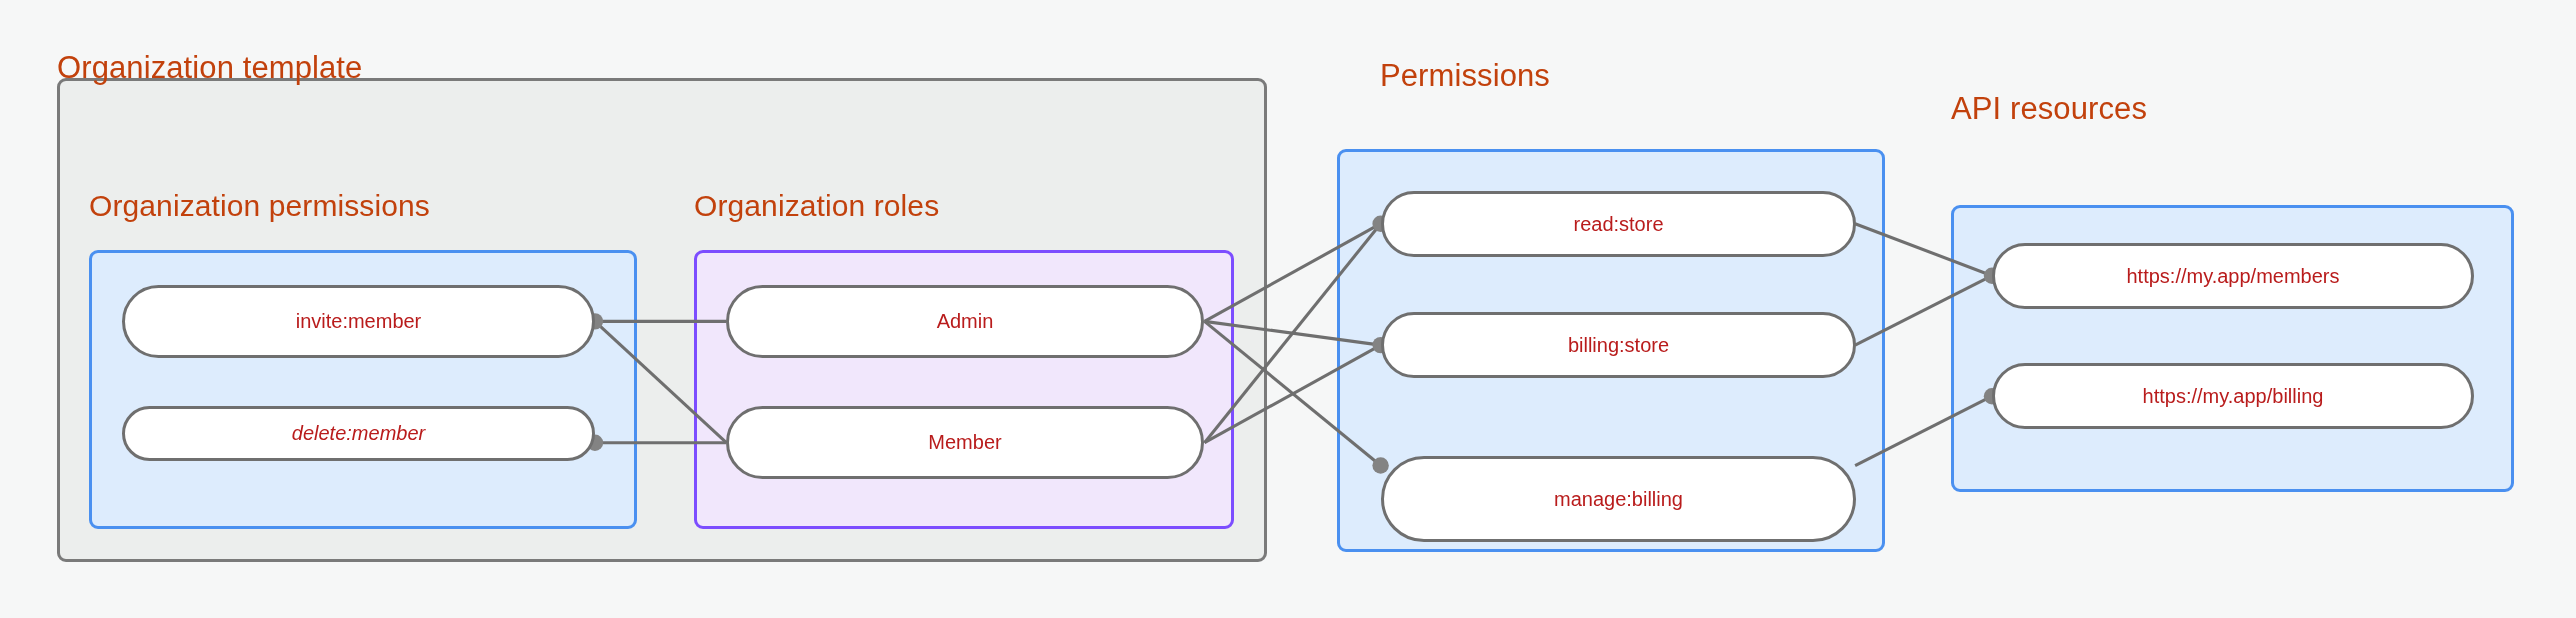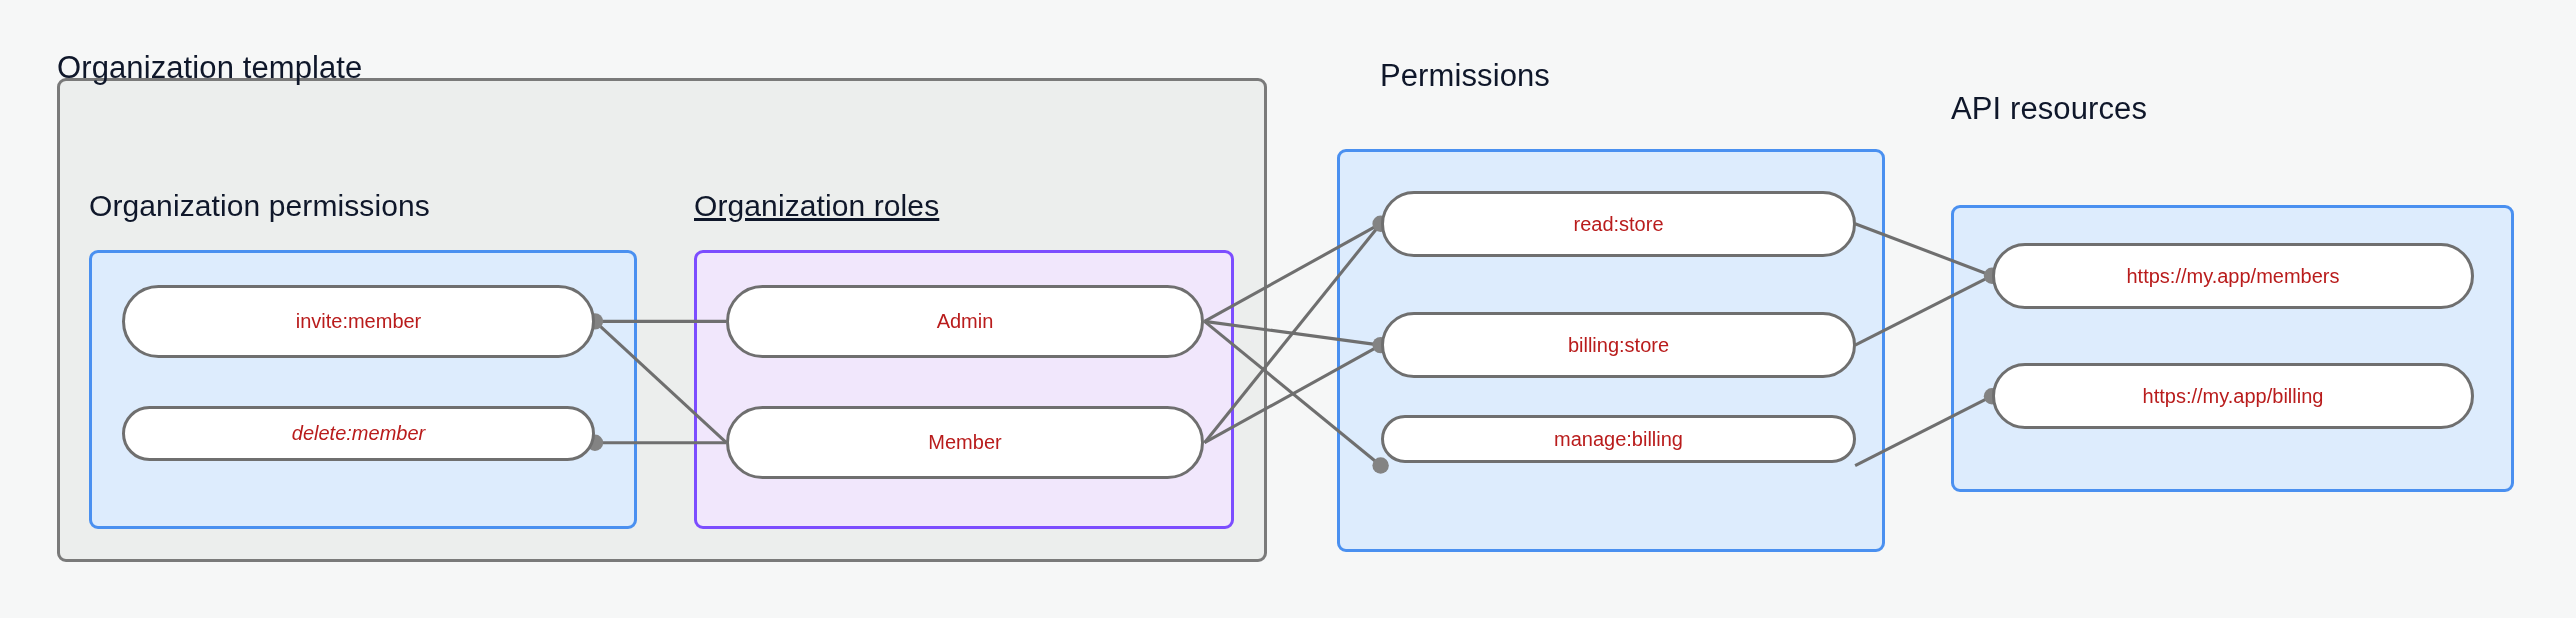--- a/index.html
+++ b/index.html
@@ -34,21 +34,21 @@
     background: #ddecfd;
   }
   .group.purple {
     border: 3.7px solid #7c4dff;
     background: #f1e7fc;
   }
 
   
   .caption {
     position: absolute;
-    color: #0f172a;
+    color: #c2410c;
     font-size: 31px;
     line-height: 37px;
     white-space: nowrap;
     letter-spacing: 0.1px;
   }
   .caption.inner {
     font-size: 30px;
   }
 
   
@@ -90,21 +90,21 @@
 <div id="canvas">
 
   <div class="group outer" style="left: 57px; top: 78px; width: 1210px; height: 484px;"></div>
   <div class="group blue" style="left: 89px; top: 250px; width: 548px; height: 279px;"></div>
   <div class="group purple" style="left: 694px; top: 250px; width: 540px; height: 279px;"></div>
   <div class="group blue" style="left: 1337px; top: 149px; width: 548px; height: 403px;"></div>
   <div class="group blue" style="left: 1951px; top: 205px; width: 563px; height: 287px;"></div>
 
   <div class="caption" style="left: 57px; top: 49px;">Organization template</div>
   <div class="caption inner" style="left: 89px; top: 187px;">Organization permissions</div>
-  <div class="caption inner" style="left: 694px; top: 187px; text-decoration: underline;">Organization roles</div>
+  <div class="caption inner" style="left: 694px; top: 187px;">Organization roles</div>
   <div class="caption" style="left: 1337px; top: 57px; margin-left: 43px;">Permissions</div>
   <div class="caption" style="left: 1951px; top: 90px;">API resources</div>
 
   <svg id="edges" viewBox="0 0 2823 678">
       <line x1="652" y1="352" x2="796" y2="352" class="edge-line"></line>
       <line x1="652" y1="352" x2="796" y2="485" class="edge-line"></line>
       <line x1="652" y1="485" x2="796" y2="485" class="edge-line"></line>
       <line x1="1320" y1="352" x2="1513" y2="245" class="edge-line"></line>
       <line x1="1320" y1="352" x2="1513" y2="378" class="edge-line"></line>
       <line x1="1320" y1="352" x2="1513" y2="510" class="edge-line"></line>
@@ -122,19 +122,19 @@
       <circle cx="2183" cy="434" r="9" class="edge-dot"></circle>
     </svg>
 
   <div id="nodes">
       <div class="node" style="left: 122px; top: 285px; width: 473px; height: 73px;">invite:member</div>
       <div class="node" style="left: 122px; top: 406px; width: 473px; height: 55px; font-style: italic;">delete:member</div>
       <div class="node" style="left: 726px; top: 285px; width: 478px; height: 73px;">Admin</div>
       <div class="node" style="left: 726px; top: 406px; width: 478px; height: 73px;">Member</div>
       <div class="node" style="left: 1381px; top: 191px; width: 475px; height: 66px;">read:store</div>
       <div class="node" style="left: 1381px; top: 312px; width: 475px; height: 66px;">billing:store</div>
-      <div class="node" style="left: 1381px; top: 415px; width: 475px; height: 48px; text-align: center;">manage:billing</div>
+      <div class="node" style="left: 1381px; top: 456px; width: 475px; height: 86px; text-align: center;">manage:billing</div>
       <div class="node" style="left: 1992px; top: 243px; width: 482px; height: 66px;">https://my.app/members</div>
       <div class="node" style="left: 1992px; top: 363px; width: 482px; height: 66px;">https://my.app/billing</div>
     </div>
 
 </div>
 
 
 </body></html>

